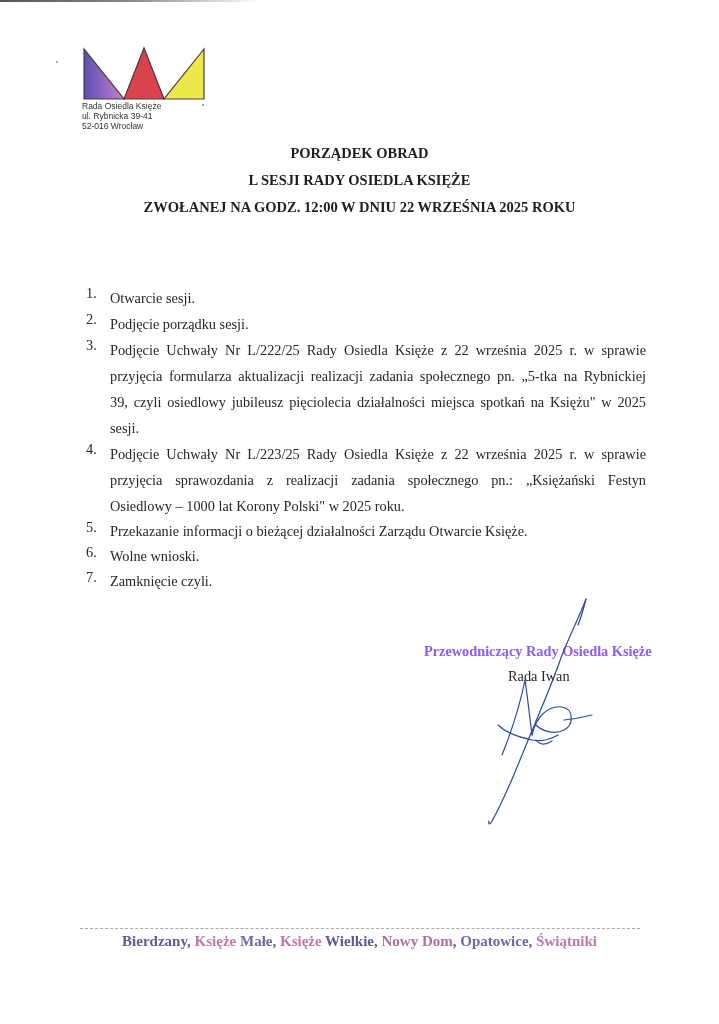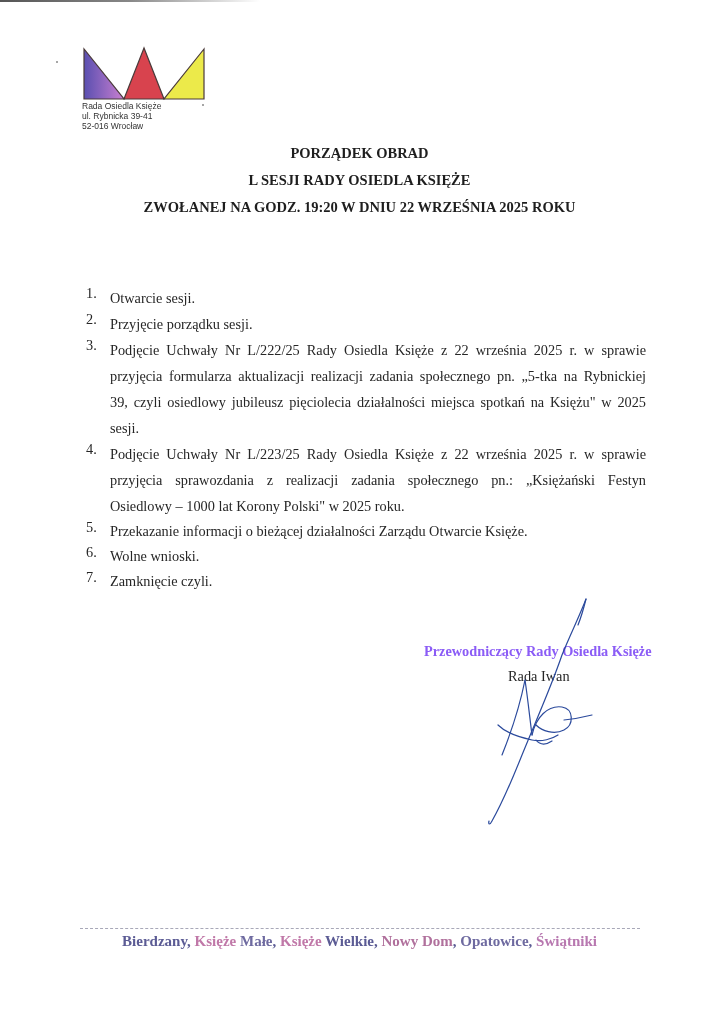--- a/index.html
+++ b/index.html
@@ -167,31 +167,31 @@
   <div class="logo-text">
     <div>Rada Osiedla Księże</div>
     <div>ul. Rybnicka 39-41</div>
     <div>52-016 Wrocław</div>
   </div>
 </div>
 
 <div class="title-block">
   <div class="tline">PORZĄDEK OBRAD</div>
   <div class="tline">L SESJI RADY OSIEDLA KSIĘŻE</div>
-  <div class="tline">ZWOŁANEJ NA GODZ. 19:20 W DNIU 22 WRZEŚNIA 2025 ROKU</div>
+  <div class="tline">ZWOŁANEJ NA GODZ. 12:00 W DNIU 22 WRZEŚNIA 2025 ROKU</div>
 </div>
 
 <div class="agenda" id="agenda">
     <div class="item">
       <span class="num">1.</span>
       <div class="line">Otwarcie sesji.</div>
     </div>
     <div class="item">
       <span class="num">2.</span>
-      <div class="line">Przyjęcie porządku sesji.</div>
+      <div class="line">Podjęcie porządku sesji.</div>
     </div>
     <div class="item">
       <span class="num">3.</span>
       <div class="line just">Podjęcie Uchwały Nr L/222/25 Rady Osiedla Księże z 22 września 2025 r. w sprawie</div>
       <div class="line just">przyjęcia formularza aktualizacji realizacji zadania społecznego pn. „5-tka na Rybnickiej</div>
       <div class="line just">39, czyli osiedlowy jubileusz pięciolecia działalności miejsca spotkań na Księżu" w 2025</div>
       <div class="line">sesji.</div>
     </div>
     <div class="item">
       <span class="num">4.</span>

